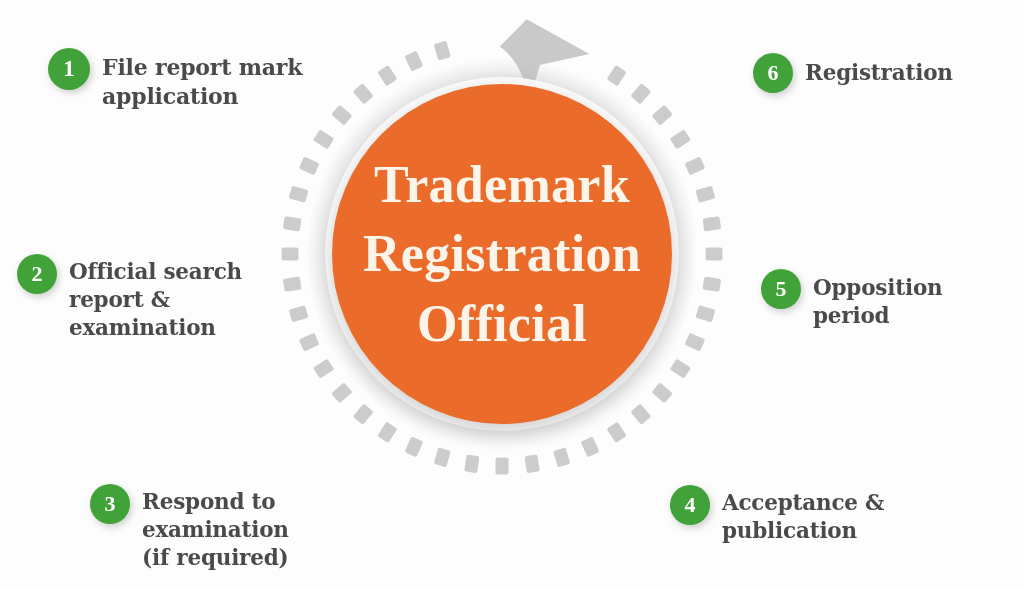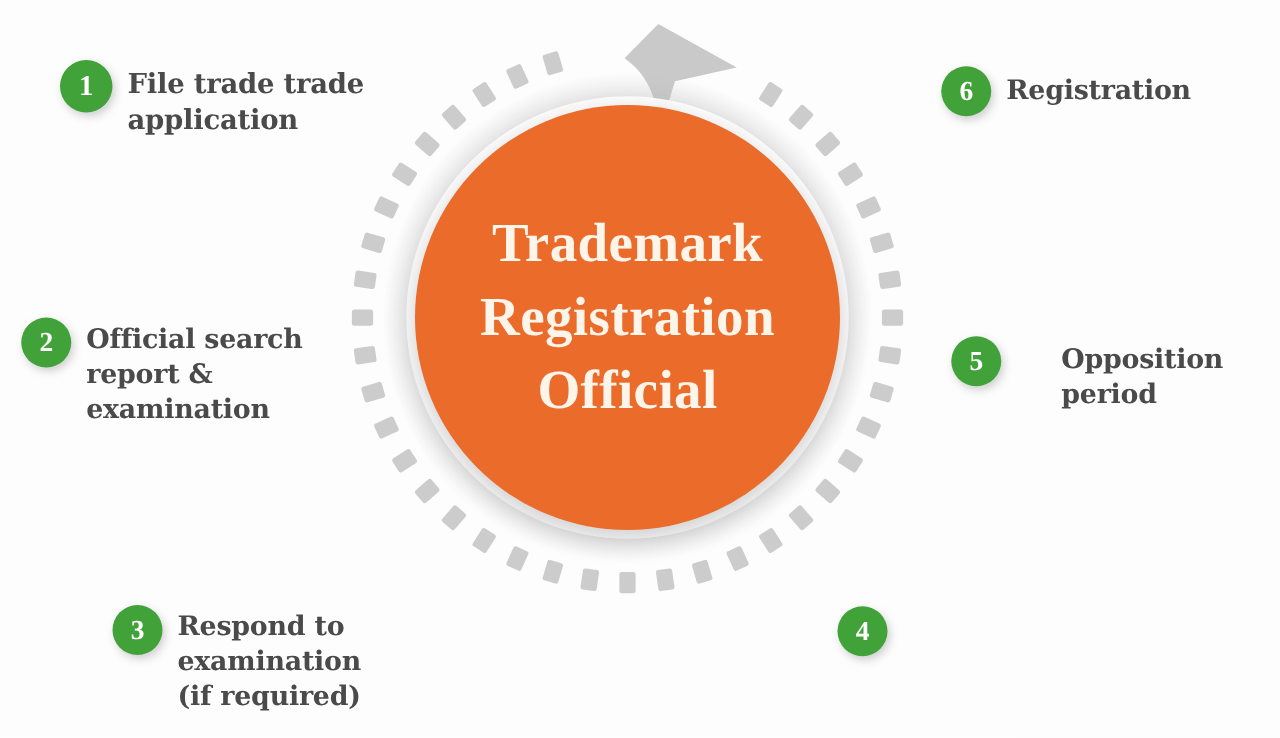--- a/index.html
+++ b/index.html
@@ -68,21 +68,21 @@
                 0 0 0 7px rgba(255,255,255,0.96);
     display: flex;
     align-items: center;
     justify-content: center;
     text-align: center;
   }
 
   .center-title {
     font-family: "Liberation Serif", "DejaVu Serif", serif;
     font-weight: 700;
-    font-size: 44px;
+    font-size: 52px;
     line-height: 1.33;
     color: #fdf4ea;
     letter-spacing: 0.3px;
     padding: 0 14px;
     user-select: none;
   }
   .center-title .tl { display: block; white-space: nowrap; }
 
   
   .step {
@@ -123,21 +123,21 @@
   #step-1 { left: 48px;  top: 48px;  }
   #step-2 { left: 17px;  top: 254px; }
   #step-3 { left: 90px;  top: 484px; }
   #step-4 { left: 670px; top: 485px; }
   #step-5 { left: 761px; top: 269px; }
   #step-6 { left: 753px; top: 53px;  }
 
   #step-1 .badge { width: 42px; height: 42px; line-height: 42px; font-size: 23px; }
   #step-1 .step-label { padding-top: 5px; font-size: 22px; }
   #step-6 .step-label { padding-top: 6px; }
-  #step-5 .step-label { padding-top: 5px; margin-left: 36px; }
+  #step-5 .step-label { padding-top: 5px; }
 </style>
 </head>
 <body>
 
 <div id="infographic">
 
   <div class="wheel">
 
     <svg class="ring-svg" viewBox="-250 -250 500 500">
       <g id="dash-group">
@@ -191,40 +191,42 @@
       <div class="center-title">
         <span class="tl">Trademark</span>
         <span class="tl">Registration</span>
         <span class="tl">Official</span>
       </div>
     </div>
   </div>
 
   <div class="step" id="step-1">
     <div class="badge">1</div>
-    <div class="step-label">File trade trade
+    <div class="step-label">File report mark
 application</div>
   </div>
 
   <div class="step" id="step-2">
     <div class="badge">2</div>
     <div class="step-label">Official search
 report &amp;
 examination</div>
   </div>
 
   <div class="step" id="step-3">
     <div class="badge">3</div>
     <div class="step-label">Respond to
 examination
 (if required)</div>
   </div>
 
   <div class="step" id="step-4">
     <div class="badge">4</div>
+    <div class="step-label">Acceptance &amp;
+publication</div>
   </div>
 
   <div class="step" id="step-5">
     <div class="badge">5</div>
     <div class="step-label">Opposition
 period</div>
   </div>
 
   <div class="step" id="step-6">
     <div class="badge">6</div>

